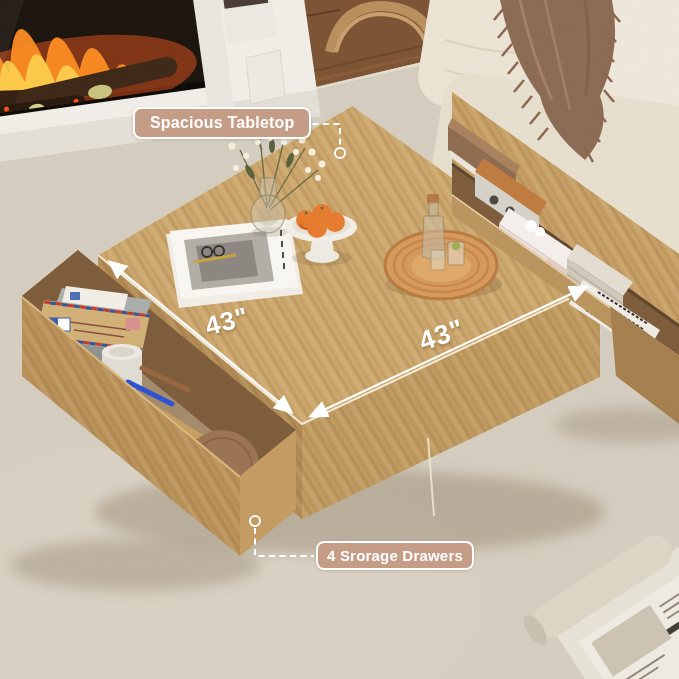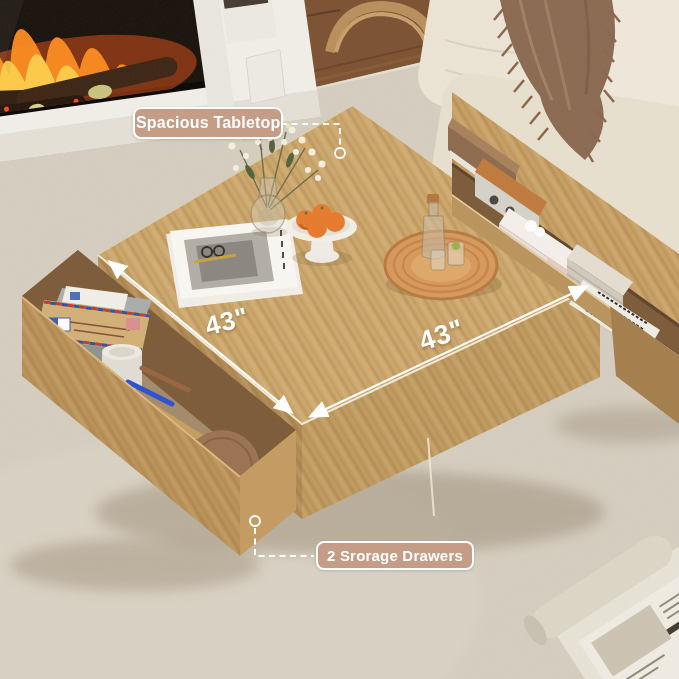--- a/index.html
+++ b/index.html
@@ -1,20 +1,20 @@
 <!DOCTYPE html>
 <html style="--callout_bg: #c59c86; --callout_text: #ffffff; --dimension_text: #ffffff; --table_wood: #cda76b; --table_wood_dark: #b28a52; --drawer_interior: #7c5a38; --rug: #d6cfc1; --floor_wood: #7b5131; --sofa_cream: #ece5d6; --blanket_brown: #8b6951; --orange_fruit: #e87a2b; --rattan: #d7995a; --flame_orange: #ff8c1f;"><head>
 <meta charset="utf-8">
 <style>
   html,body{margin:0;padding:0;background:#fff;}
   #stage{position:relative;width:679px;height:679px;overflow:hidden;
          font-family:"Liberation Sans",sans-serif;background:var(--rug,#d6cfc1);}
   #stage svg{position:absolute;left:0;top:0;}
   .callout{position:absolute;background:var(--callout_bg,#c59c86);color:var(--callout_text,#fff);
-           border:2px solid #fff;border-radius:8px;padding:6px 1px;
+           border:2px solid #fff;border-radius:8px;padding:6px 15px;
            font-weight:700;font-size:16px;line-height:1;letter-spacing:.2px;
            white-space:nowrap;box-shadow:0 1px 3px rgba(60,40,20,.18);}
   #label-tabletop{left:133px;top:107px;}
   #label-drawers{left:316px;top:541px;font-size:15px;padding:5px 9px;}
   .dim-text{position:absolute;color:var(--dimension_text,#fff);font-weight:700;font-size:26px;
             letter-spacing:1px;text-shadow:0 2px 3px rgba(105,72,30,.45);}
   #dim-left{left:205px;top:306px;transform:rotate(-15deg);}
   #dim-right{left:419px;top:320px;transform:rotate(-19deg);font-size:27px;}
   
   .f-rug{fill:var(--rug,#d6cfc1);} .f-floor{fill:var(--floor_wood,#7b5131);} .f-blanket{fill:var(--blanket_brown,#8b6951);}
@@ -369,17 +369,17 @@
   </g>
   <g>
     <path class="anno" d="M281,124 H340 V147" stroke-width="2" stroke-dasharray="6 4.5"></path>
     <circle class="anno" cx="340" cy="153" r="5" stroke-width="2"></circle>
     <circle class="anno" cx="255" cy="521" r="5" stroke-width="2"></circle>
     <path class="anno" d="M255,528 V556 H314" stroke-width="2" stroke-dasharray="6 4.5"></path>
   </g>
 </svg>
 
 <div class="callout" id="label-tabletop">Spacious Tabletop</div>
-<div class="callout" id="label-drawers">2 Srorage Drawers</div>
+<div class="callout" id="label-drawers">4 Srorage Drawers</div>
 <div class="dim-text" id="dim-left">43"</div>
 <div class="dim-text" id="dim-right">43"</div>
 
 </div>
 
 </body></html>

